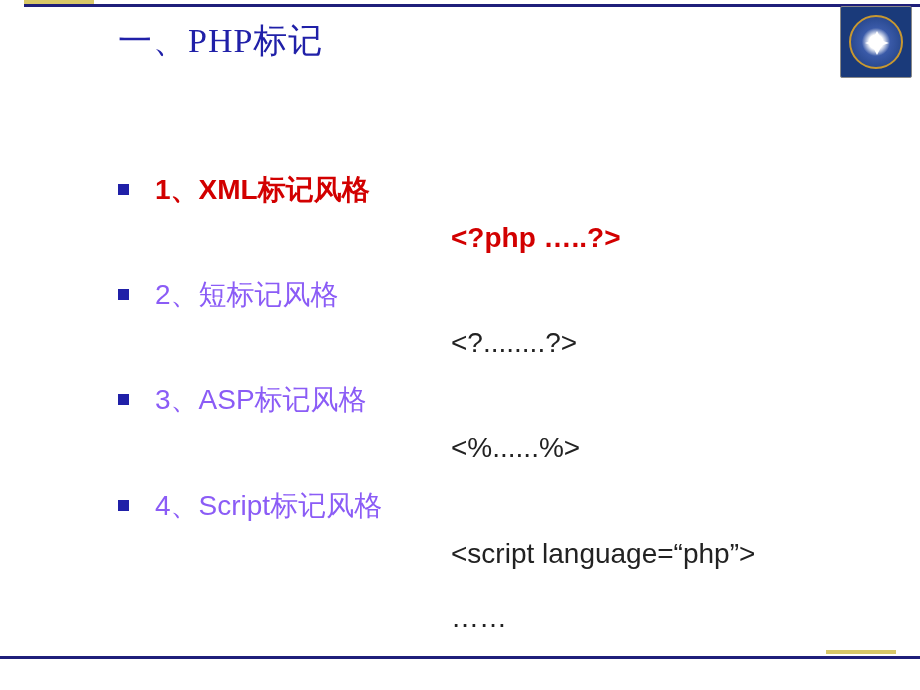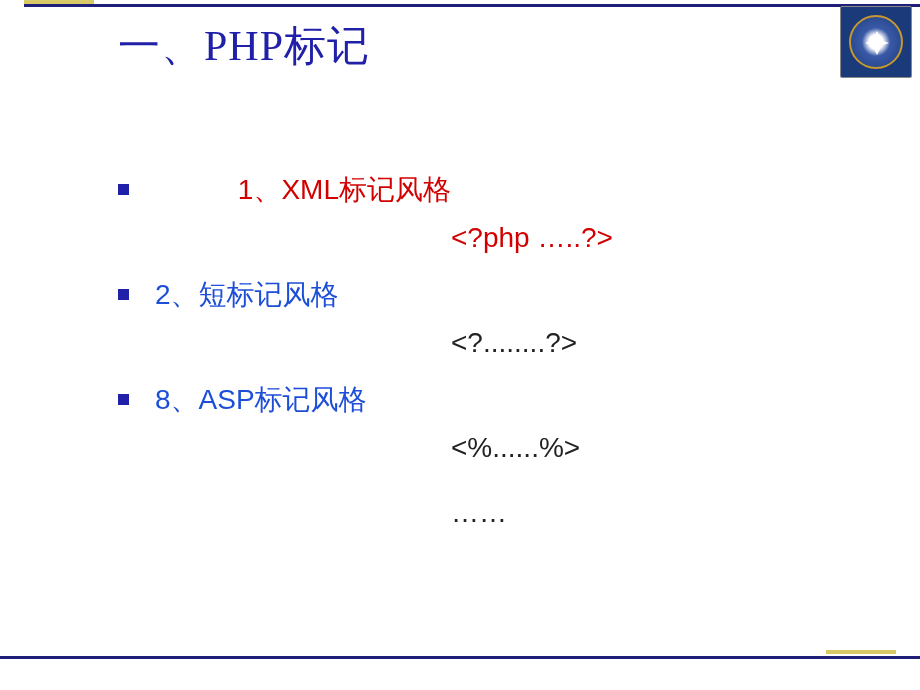--- a/index.html
+++ b/index.html
@@ -30,21 +30,21 @@
       right: 0;
       height: 3px;
       background: #1f1f7a;
     }
     .title-area {
       position: absolute;
       top: 18px;
       left: 118px;
     }
     .slide-title {
-      font-size: 42px;
+      font-size: 34px;
       color: #2020a8;
       font-weight: normal;
       letter-spacing: 1px;
       font-family: "SimSun", serif;
     }
     .logo {
       position: absolute;
       top: 6px;
       right: 8px;
       width: 72px;
@@ -91,30 +91,29 @@
       width: 11px;
       height: 11px;
       background: #2020a8;
       margin-top: 14px;
       margin-right: 26px;
       flex-shrink: 0;
     }
     .label-col {
       width: 296px;
       flex-shrink: 0;
-      color: #1d4ed8;
+      color: #8b5cf6;
     }
     .value-col {
       color: #222;
       margin-top: 48px;
     }
     .highlighted {
       color: #d20000;
-      font-weight: normal;
-      text-align: right;
+      font-weight: bold;
     }
     .highlighted .label-col,
     .highlighted .value-col {
       color: #d20000;
     }
     .script-extra {
       margin-left: 333px;
       font-size: 28px;
       color: #222;
       line-height: 1.9;
@@ -159,24 +158,29 @@
   </div>
 
   <div class="row">
     <div class="bullet"></div>
     <div class="label-col">2、短标记风格</div>
     <div class="value-col">&lt;?........?&gt;</div>
   </div>
 
   <div class="row">
     <div class="bullet"></div>
-    <div class="label-col">8、ASP标记风格</div>
+    <div class="label-col">3、ASP标记风格</div>
     <div class="value-col">&lt;%......%&gt;</div>
   </div>
 
+  <div class="row">
+    <div class="bullet"></div>
+    <div class="label-col">4、Script标记风格</div>
+    <div class="value-col">&lt;script language=“php”&gt;</div>
+  </div>
 
   <div class="script-extra">
     <div> ……</div>
   </div>
 
 </div>
 
 <div class="bottom-line-navy"></div>
 <div class="bottom-line-yellow"></div>
 

